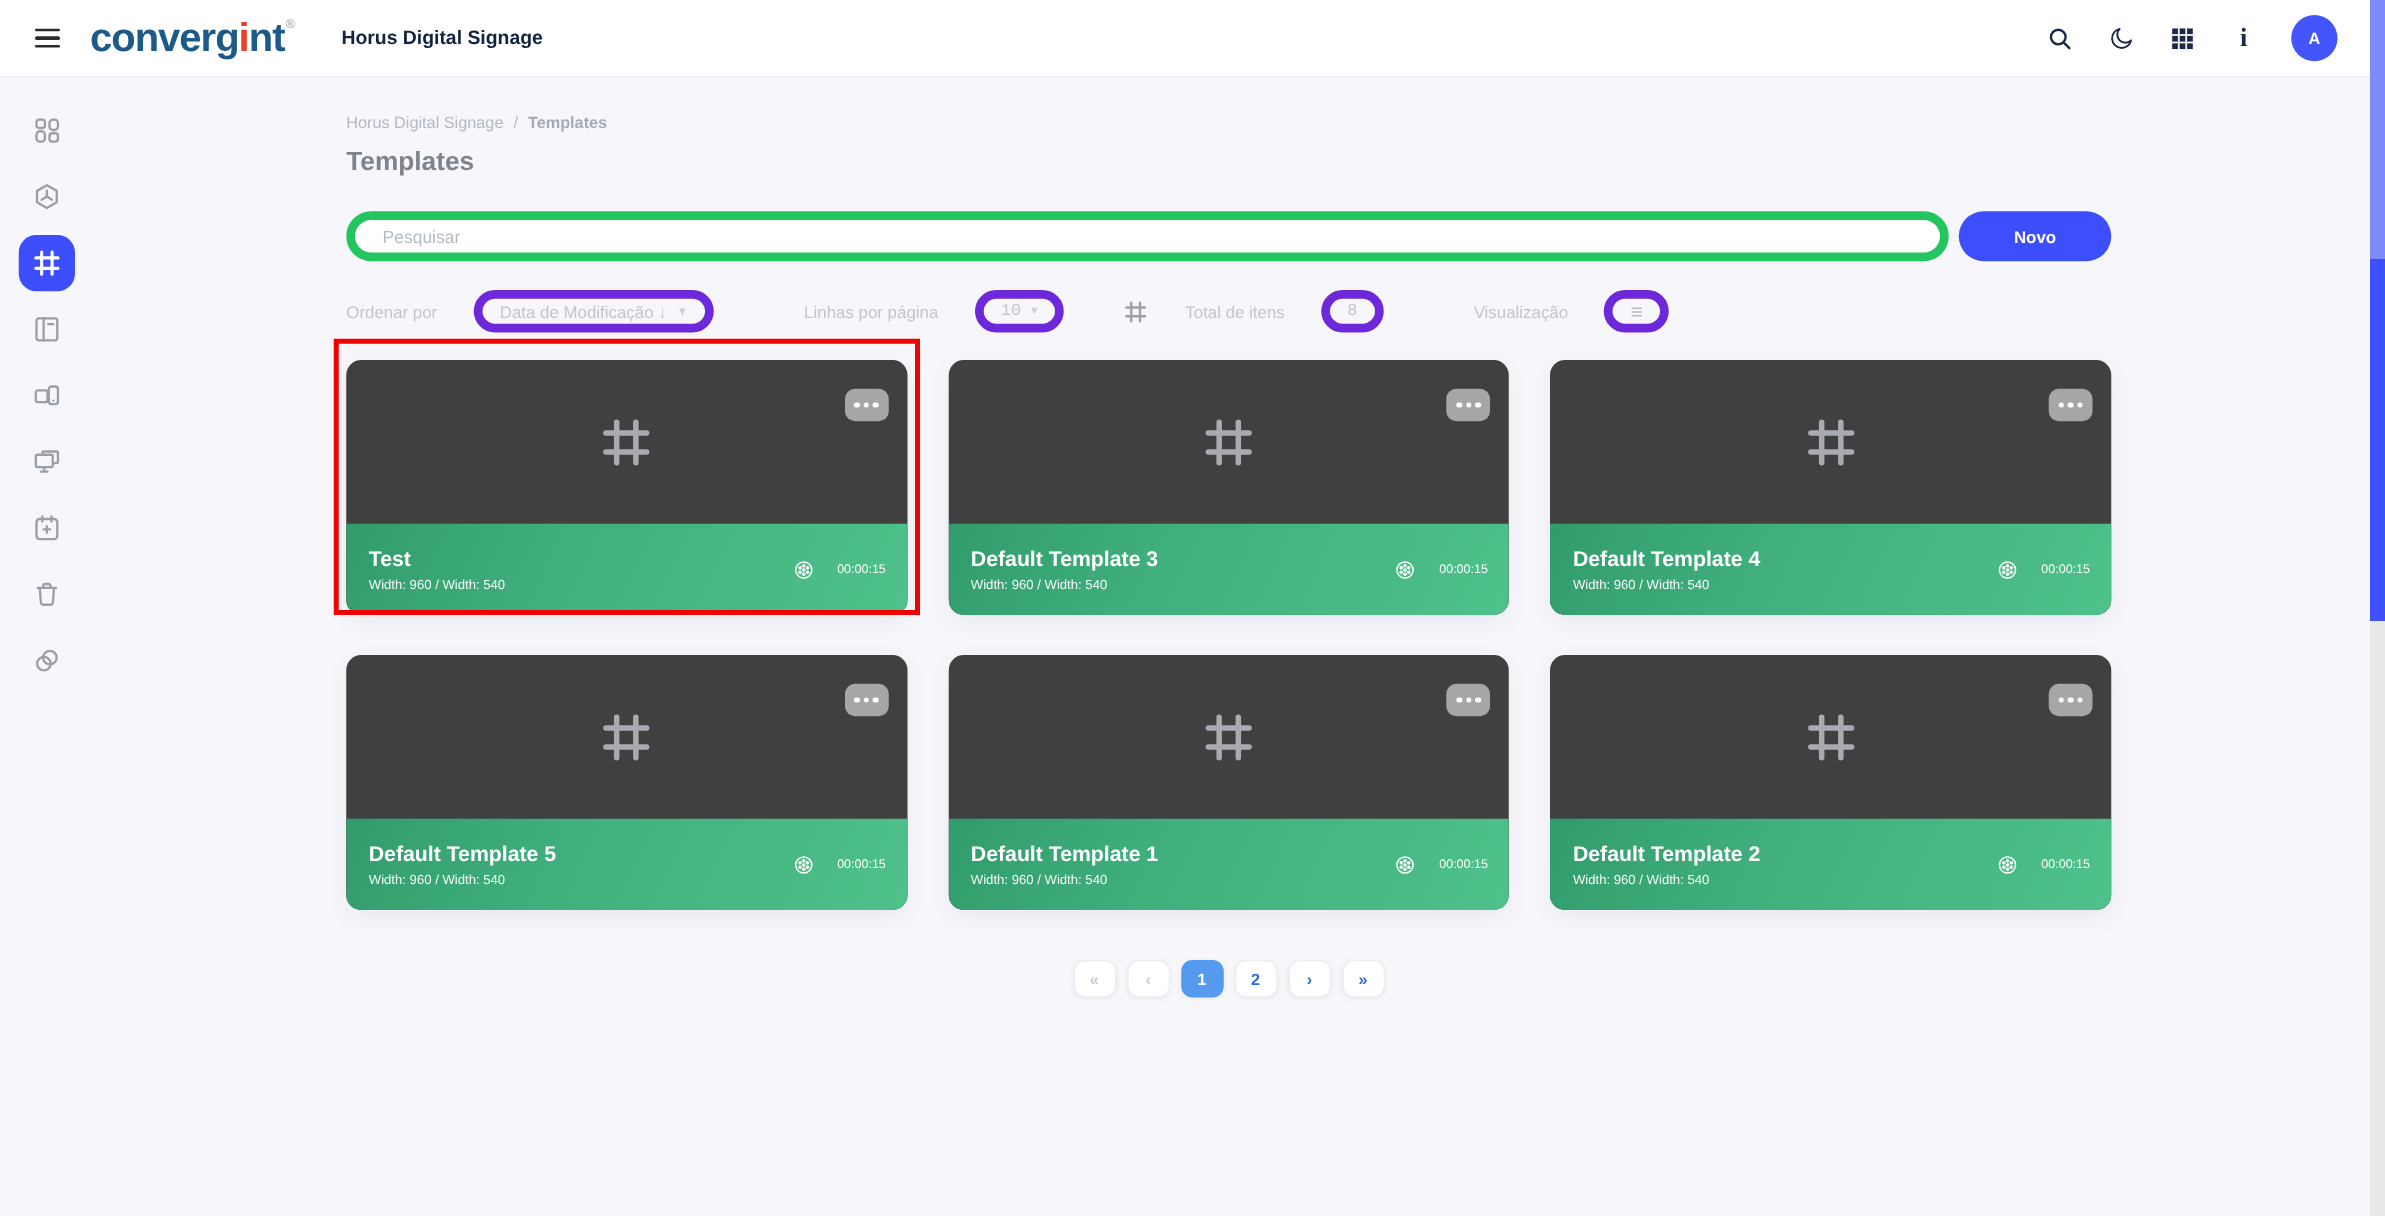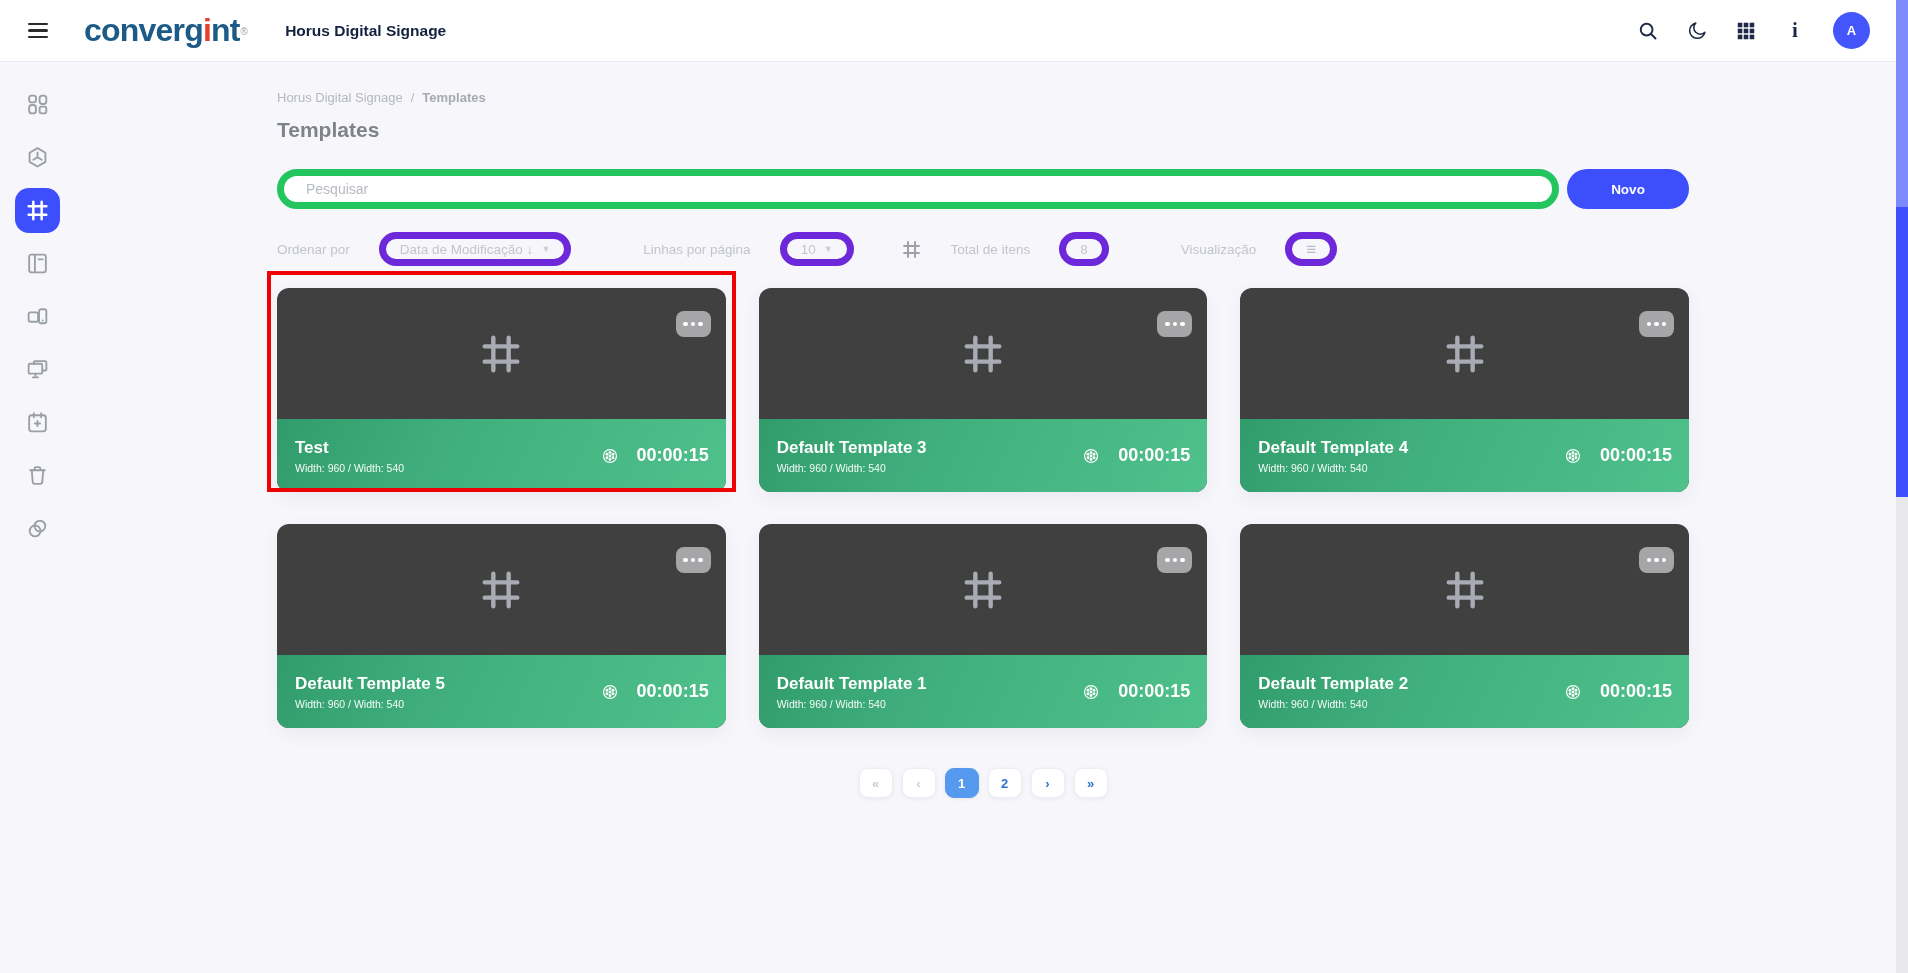--- a/index.html
+++ b/index.html
@@ -4,21 +4,21 @@
 <style>
   * { margin:0; padding:0; box-sizing:border-box; }
   html,body { width:1908px; height:973px; overflow:hidden; }
   body { font-family:"Liberation Sans", sans-serif; background:#f7f7fb; position:relative; }
 
   
   .topbar { position:absolute; top:0; left:0; width:1908px; height:62px; background:#ffffff;
             border-bottom:1px solid #e9e9f0; display:flex; align-items:center; padding:0 28px; z-index:10; }
   .hamburger { width:20px; height:15px; display:flex; flex-direction:column; justify-content:space-between; cursor:pointer; }
   .hamburger span { display:block; height:2.4px; background:#2b2b2b; border-radius:2px; }
-  .logo { margin-left:36px; font-size:32px; font-weight:700; letter-spacing:-0.8px; color:#1c5b87; display:flex; align-items:center; }
+  .logo { margin-left:24px; font-size:32px; font-weight:700; letter-spacing:-0.8px; color:#1c5b87; display:flex; align-items:flex-start; }
   .logo .logo-i { color:#e8402d; }
   .logo .reg { font-size:10px; color:#9aa0a8; margin-top:2px; margin-left:1px; font-weight:400; }
   .app-title { margin-left:38px; font-size:15.5px; font-weight:700; color:#13233f; }
   .topbar-right { margin-left:auto; display:flex; align-items:center; gap:27px; }
   .tb-icon { width:22px; height:22px; color:#1e2947; display:flex; align-items:center; justify-content:center; cursor:pointer; }
   .info-glyph { font-family:"Liberation Serif", serif; font-weight:900; font-size:21px; color:#1e2947; line-height:1; }
   .avatar { width:37px; height:37px; border-radius:50%; background:#4355fb; color:#fff; font-size:13px; font-weight:700;
             display:flex; align-items:center; justify-content:center; cursor:pointer; margin-right:10px; }
 
   
@@ -40,41 +40,41 @@
                   padding:0 22px; font-size:14px; color:#555; outline:none; font-family:inherit; }
   .search-input::placeholder { color:#b6bac2; }
   .btn-new { width:122px; height:40px; border-radius:20px; border:none; background:#3d4efd; color:#fff;
              font-size:13.5px; font-weight:700; cursor:pointer; font-family:Liberation Sans, sans-serif; }
 
   .filter-row { margin-top:23px; height:34px; display:flex; align-items:center; gap:29px; }
   .f-label { font-size:13.5px; color:#c2c5cd; }
   .pill { height:34px; border:7px solid #6d28d9; border-radius:17px; display:flex; align-items:center;
           gap:8px; padding:0 14px; font-size:13.5px; color:#c2c5cd; background:transparent; cursor:pointer; }
   .pill .caret { font-size:9px; color:#ccced6; }
-  .pill.round-num { min-width:44px; justify-content:space-between; }
+  .pill.round-num { min-width:44px; justify-content:space-between;font-family:Liberation Mono, monospace; }
   .f-frame-icon { color:#9ca1a9; margin-left:18px; display:flex; }
   .f-frame-icon svg { width:21px; height:21px; }
   .f-gap { width:14px; }
   .view-glyph { font-size:17px; color:#b9bdc6; line-height:1; }
 
   
   .grid { margin-top:22px; display:grid; grid-template-columns:repeat(3, 1fr); column-gap:33px; row-gap:32px; }
   .card { height:204px; background:#404040; border-radius:12px; box-shadow:0 6px 18px rgba(40,50,90,.07);
           position:relative; overflow:hidden; cursor:pointer; }
   .card-body { height:131px; display:flex; align-items:center; justify-content:center; color:#a8acb2; }
   .card-body svg { width:46px; height:46px; }
   .menu-btn { position:absolute; top:23px; right:15px; width:35px; height:26px; border-radius:8px; border:none;
               background:#a6a6a9; display:flex; align-items:center; justify-content:center; gap:3px; cursor:pointer; }
   .menu-btn i { width:4.5px; height:4.5px; border-radius:50%; background:#fff; }
   .card-bar { position:absolute; left:0; right:0; bottom:0; height:73px;
               background:linear-gradient(115deg,#319c6b 0%,#3fae7c 35%,#4fc18b 100%);
               display:flex; align-items:center; justify-content:space-between; padding:0 17px 0 18px; color:#fff; }
   .cb-title { font-size:17px; font-weight:600; }
   .cb-sub { font-size:10.5px; margin-top:4px; opacity:.95; }
-  .cb-dur { display:flex; align-items:center; gap:18px; font-size:18px; font-weight:700; }
+  .cb-dur { display:flex; align-items:center; gap:18px; font-size:10px; font-weight:400; }
   .cb-dur svg { width:18px; height:18px; }
 
   
   .pagination { margin-top:40px; display:flex; justify-content:center; gap:9px; }
   .pg-btn { min-width:34px; height:30px; border-radius:9px; background:#fff; border:1px solid #eceef3;
             box-shadow:0 1px 4px rgba(30,40,90,.07); display:flex; align-items:center; justify-content:center;
             font-size:13px; font-weight:700; color:#2e6fd0; cursor:pointer; font-family:inherit; }
   .pg-btn.disabled { color:#c8cbd2; cursor:default; }
   .pg-btn.active { background:#569aef; border-color:#569aef; color:#fff; }
   .pg-caption { margin-top:14px; text-align:center; font-size:13.5px; color:#8d929b; }

